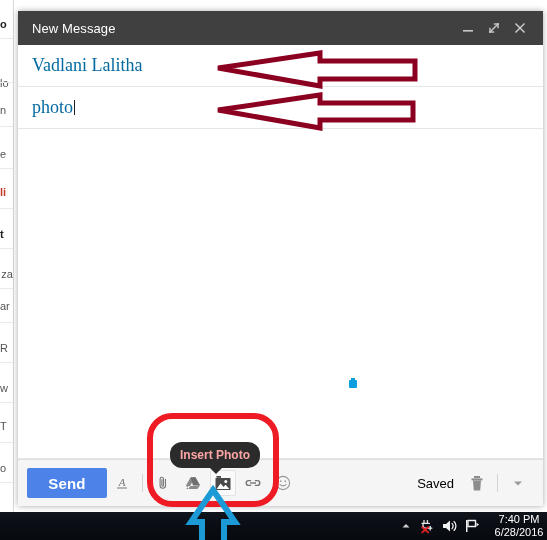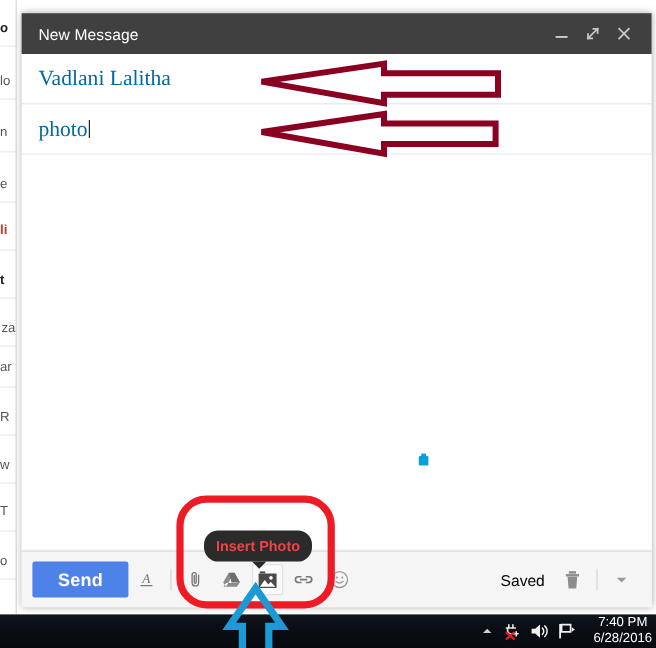--- a/index.html
+++ b/index.html
@@ -198,21 +198,21 @@
     margin: 0 2px;
     box-sizing: border-box;
   }
 
   
   #tooltip {
     position: absolute;
     left: 170px;
     top: 442px;
     background: #2b2b2b;
-    color: #ef4444;
+    color: #fca5a5;
     font-size: 12px;
     font-weight: bold;
     padding: 6px 10px;
     border-radius: 12px;
     z-index: 40;
     white-space: nowrap;
     font-family: "Liberation Sans", sans-serif;
   }
   #tooltip::after {
     content: "";
@@ -267,21 +267,21 @@
     cursor: pointer;
   }
   #clock div { white-space: nowrap; }
 </style>
 </head>
 <body>
 
 <div id="backdrop">
   <div id="bg-frags">
       <div class="bg-frag bold" style="top: 18px;">o</div>
-      <div class="bg-frag" style="top: 62px;">lo</div>
+      <div class="bg-frag" style="top: 77px;">lo</div>
       <div class="bg-frag" style="top: 104px;">n</div>
       <div class="bg-frag" style="top: 148px;">e</div>
       <div class="bg-frag red" style="top: 186px;">li</div>
       <div class="bg-frag bold" style="top: 228px;">t</div>
       <div class="bg-frag" style="top: 268px; text-align: center;">za</div>
       <div class="bg-frag" style="top: 300px;">ar</div>
       <div class="bg-frag" style="top: 342px;">R</div>
       <div class="bg-frag" style="top: 382px;">w</div>
       <div class="bg-frag" style="top: 420px;">T</div>
       <div class="bg-frag" style="top: 462px;">o</div>

